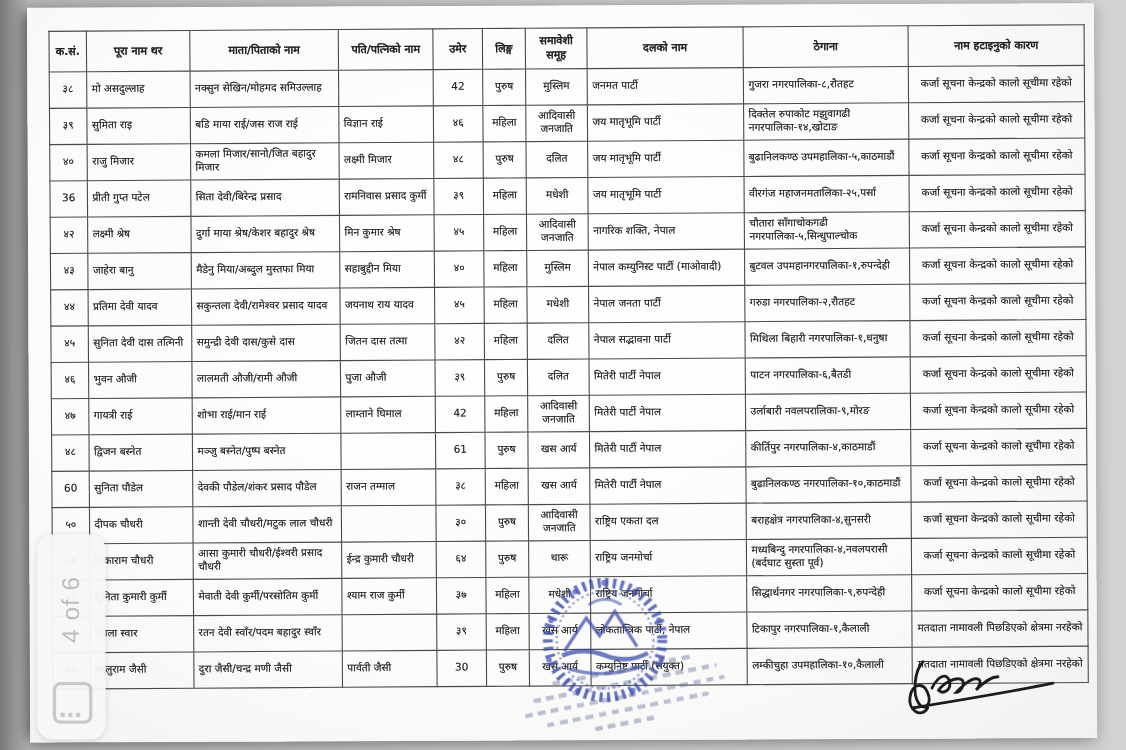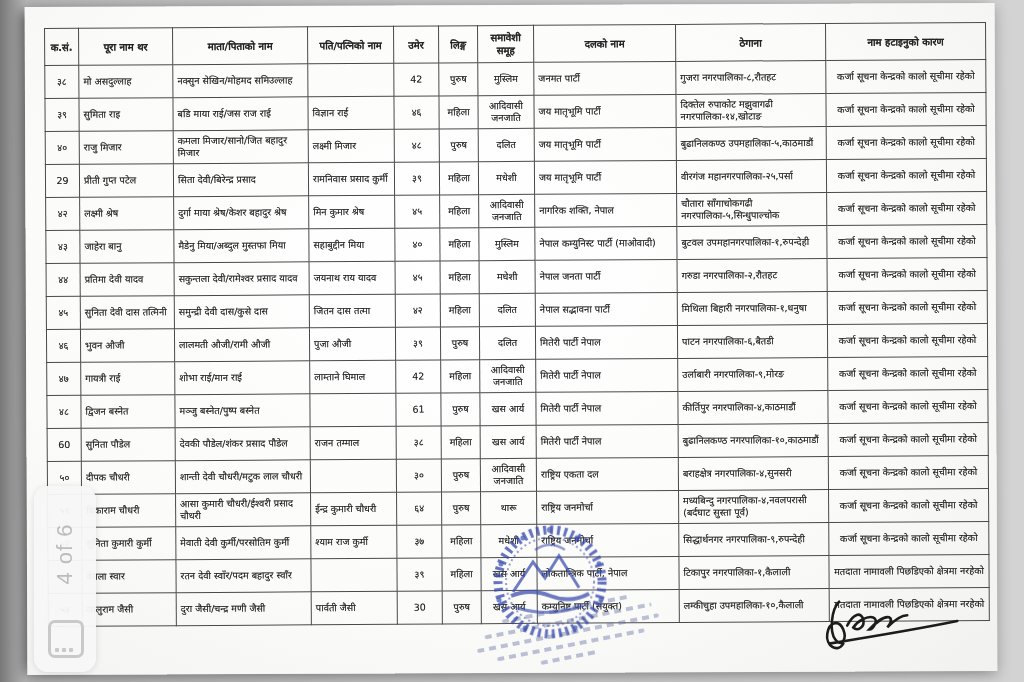--- a/index.html
+++ b/index.html
@@ -139,29 +139,29 @@
           <td class="l">कमला मिजार/सानो/जित बहादुर मिजार</td>
           <td class="l">लक्ष्मी मिजार</td>
           <td class="c">४८</td>
           <td class="c">पुरुष</td>
           <td class="c">दलित</td>
           <td class="l">जय मातृभूमि पार्टी</td>
           <td class="l">बुढानिलकण्ठ उपमहालिका-५,काठमाडौं</td>
           <td class="c">कर्जा सूचना केन्द्रको कालो सूचीमा रहेको</td>
         </tr>
         <tr>
-          <td class="c">29</td>
+          <td class="c">36</td>
           <td class="l">प्रीती गुप्त पटेल</td>
           <td class="l">सिता देवी/बिरेन्द्र प्रसाद</td>
           <td class="l">रामनिवास प्रसाद कुर्मी</td>
           <td class="c">३९</td>
           <td class="c">महिला</td>
           <td class="c">मधेशी</td>
           <td class="l">जय मातृभूमि पार्टी</td>
-          <td class="l">वीरगंज महानगरपालिका-२५,पर्सा</td>
+          <td class="l">वीरगंज महाजनमतालिका-२५,पर्सा</td>
           <td class="c">कर्जा सूचना केन्द्रको कालो सूचीमा रहेको</td>
         </tr>
         <tr>
           <td class="c">४२</td>
           <td class="l">लक्ष्मी श्रेष</td>
           <td class="l">दुर्गा माया श्रेष/केशर बहादुर श्रेष</td>
           <td class="l">मिन कुमार श्रेष</td>
           <td class="c">४५</td>
           <td class="c">महिला</td>
           <td class="c">आदिवासी जनजाति</td>
@@ -219,21 +219,21 @@
         </tr>
         <tr>
           <td class="c">४७</td>
           <td class="l">गायत्री राई</td>
           <td class="l">शोभा राई/मान राई</td>
           <td class="l">लाम्ताने घिमाल</td>
           <td class="c">42</td>
           <td class="c">महिला</td>
           <td class="c">आदिवासी जनजाति</td>
           <td class="l">मितेरी पार्टी नेपाल</td>
-          <td class="l">उर्लाबारी नगरपालिका-९,मोरङ</td>
+          <td class="l">उर्लाबारी नवलपरालिका-९,मोरङ</td>
           <td class="c">कर्जा सूचना केन्द्रको कालो सूचीमा रहेको</td>
         </tr>
         <tr>
           <td class="c">४८</td>
           <td class="l">द्विजन बस्नेत</td>
           <td class="l">मञ्जु बस्नेत/पुष्प बस्नेत</td>
           <td class="l"></td>
           <td class="c">61</td>
           <td class="c">पुरुष</td>
           <td class="c">खस आर्य</td>

